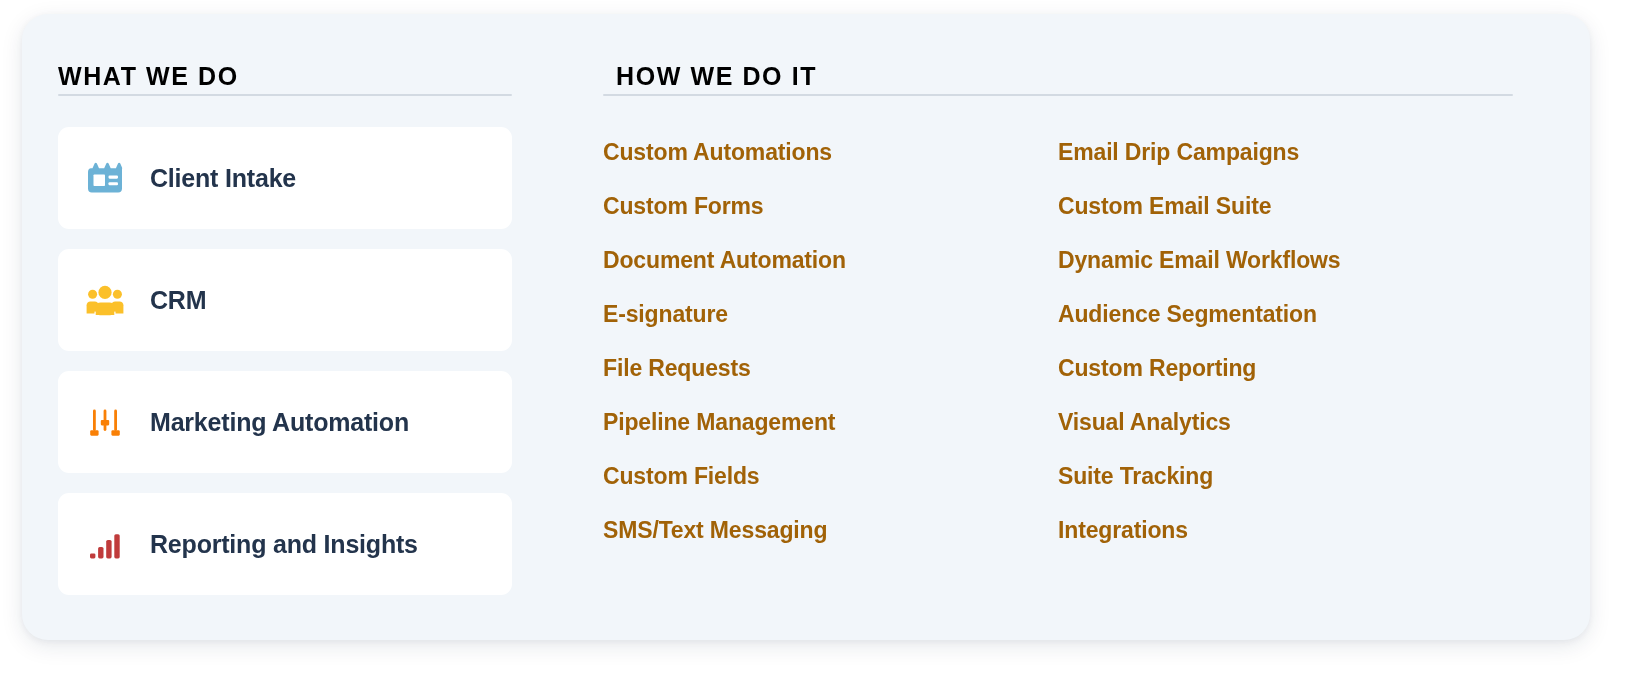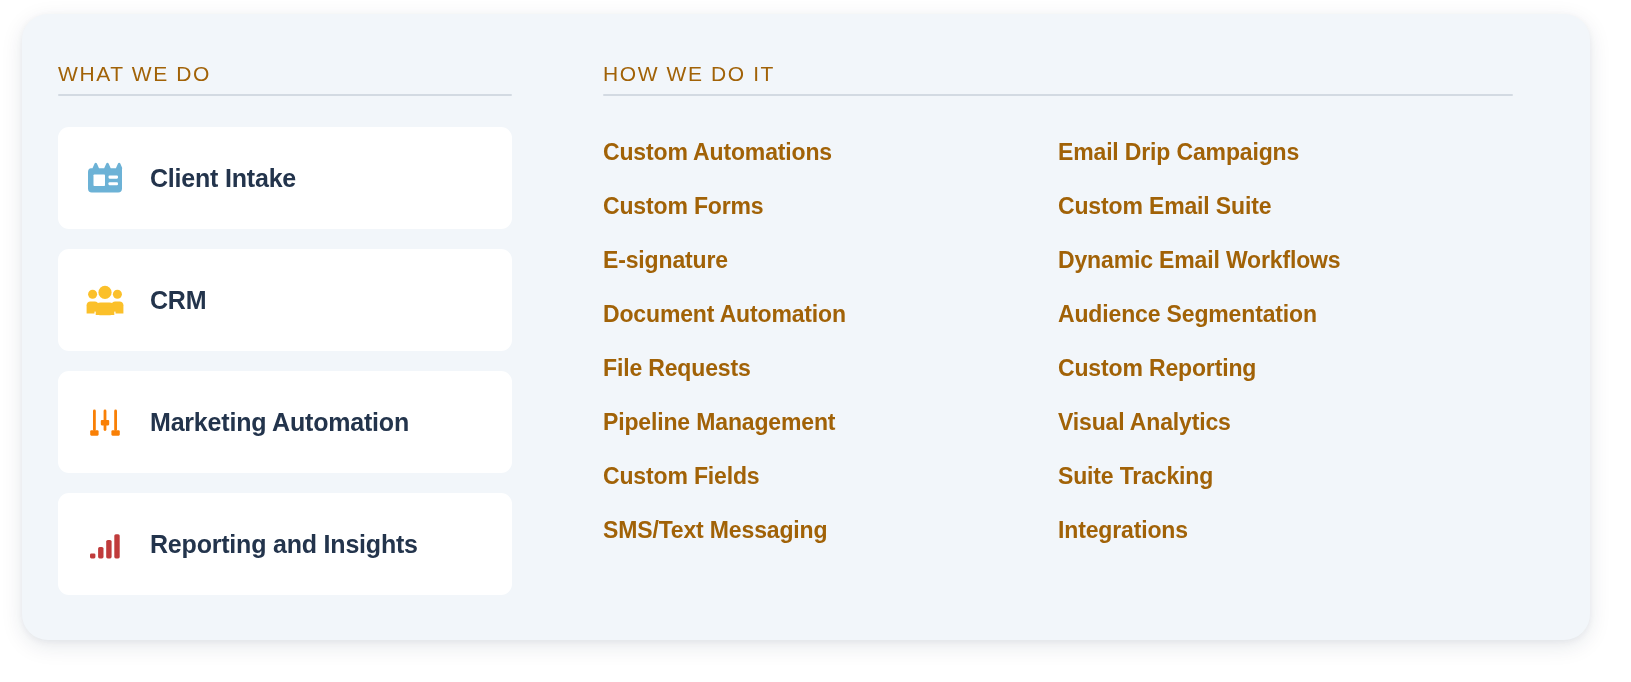--- a/index.html
+++ b/index.html
@@ -37,28 +37,28 @@
 
   .panel-inner {
     position: relative;
     width: 100%;
     height: 100%;
   }
 
   
   .col-head {
     position: absolute;
-    font-size: 21px;
+    font-size: 25px;
     letter-spacing: 1.6px;
-    color: #a16207;
-    font-weight: 400;
+    color: #000000;
+    font-weight: 700;
     white-space: nowrap;
   }
   .head-left  { left: 36px;  top: 48px; }
-  .head-right { left: 581px; top: 48px; text-align: right; }
+  .head-right { left: 594px; top: 48px; text-align: right; }
 
   .head-rule {
     position: absolute;
     height: 2px;
     background: #d3dae2;
     border-radius: 1px;
   }
   .rule-left  { left: 36px;  top: 80px;  width: 454px; }
   .rule-right { left: 581px; top: 80px;  width: 910px; }
 
@@ -192,22 +192,22 @@
           <span class="card-label">Reporting and Insights</span>
         </div>
 
       </div>
 
       <div class="features">
 
         <div class="feature-col">
           <div class="feature-item">Custom Automations</div>
           <div class="feature-item">Custom Forms</div>
+          <div class="feature-item">Document Automation</div>
           <div class="feature-item">E-signature</div>
-          <div class="feature-item">Document Automation</div>
           <div class="feature-item">File Requests</div>
           <div class="feature-item">Pipeline Management</div>
           <div class="feature-item">Custom Fields</div>
           <div class="feature-item">SMS/Text Messaging</div>
         </div>
 
         <div class="feature-col">
           <div class="feature-item">Email Drip Campaigns</div>
           <div class="feature-item">Custom Email Suite</div>
           <div class="feature-item">Dynamic Email Workflows</div>

